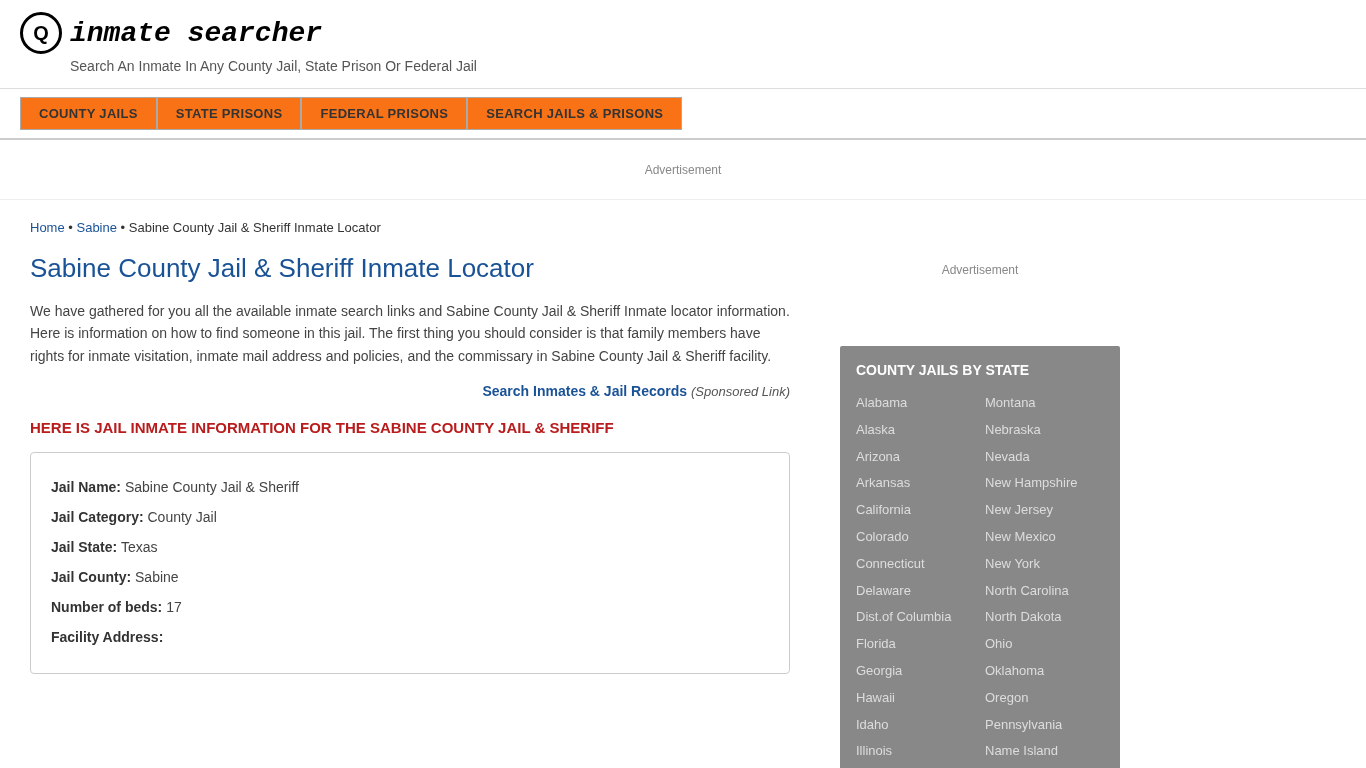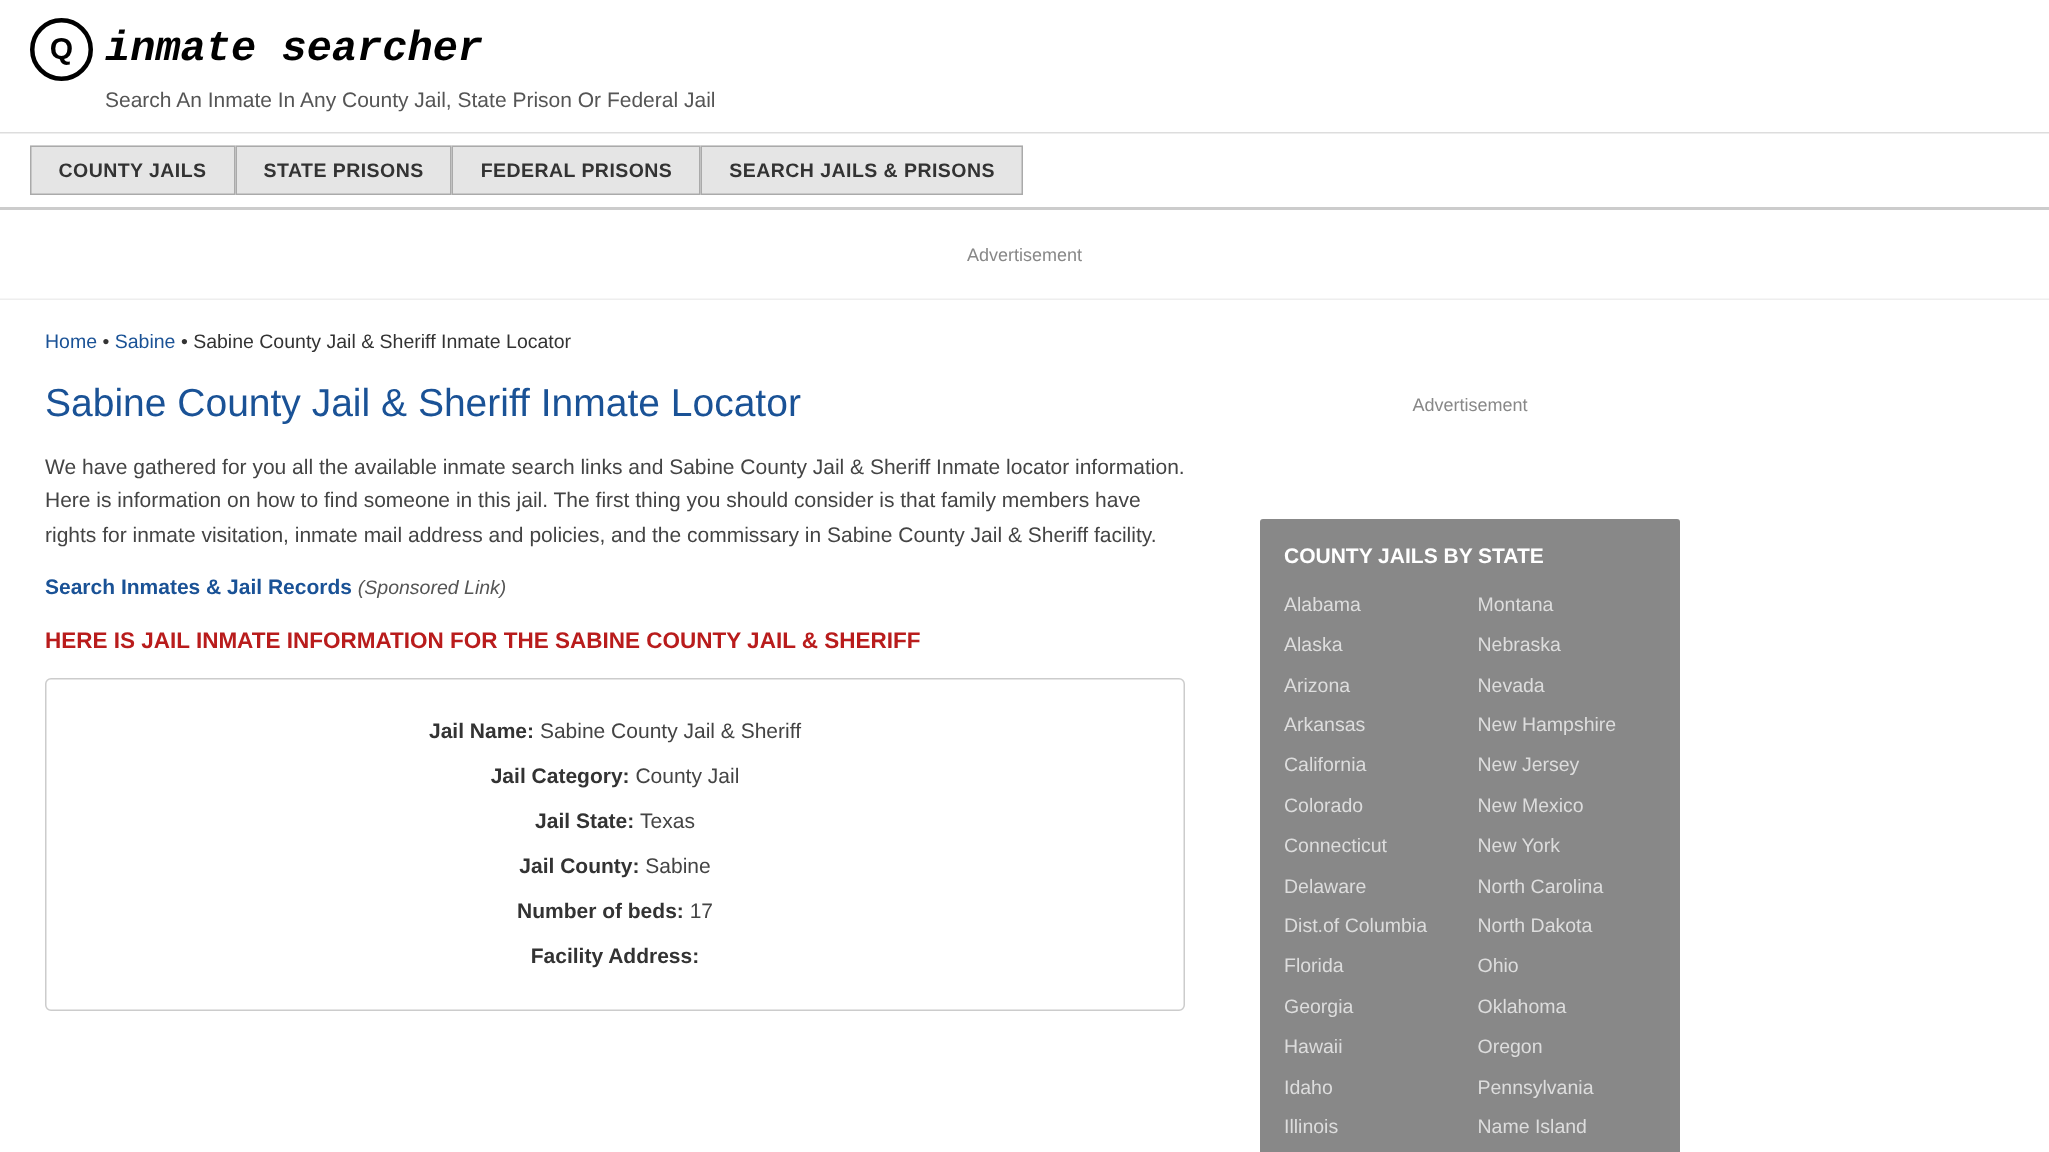--- a/index.html
+++ b/index.html
@@ -7,51 +7,51 @@
     
     
     #header { padding: 12px 20px 8px 20px; border-bottom: 1px solid #ddd; }
     #logo-area { display: flex; align-items: center; gap: 8px; margin-bottom: 4px; }
     #logo-icon { width: 42px; height: 42px; border: 3px solid #000; border-radius: 50%; display: flex; align-items: center; justify-content: center; font-size: 20px; font-weight: bold; color: #000; background: #fff; }
     #site-title { font-size: 28px; font-weight: bold; font-family: Liberation Mono, monospace; color: #000; font-style: italic; }
     #tagline { font-size: 14px; color: #555; margin-left: 50px; margin-bottom: 6px; }
     
     
     #nav { display: flex; gap: 0; padding: 8px 20px; border-bottom: 2px solid #ccc; }
-    .nav-btn { border: 1px solid #aaa; padding: 8px 18px; font-size: 13px; font-weight: bold; color: #333; background: #e5e5e5; cursor: pointer; text-transform: uppercase; letter-spacing: 0.3px; }
+    .nav-btn { border: 1px solid #aaa; padding: 8px 18px; font-size: 13px; font-weight: bold; color: #333; background: #f97316; cursor: pointer; text-transform: uppercase; letter-spacing: 0.3px; }
     
     
     #ad-banner { text-align: center; padding: 10px; font-size: 12px; color: #888; border-bottom: 1px solid #eee; height: 60px; display: flex; align-items: center; justify-content: center; }
     
     
     #main { display: flex; padding: 0; }
     #content { flex: 1; padding: 20px 30px; max-width: 820px; }
     #sidebar { width: 320px; padding: 10px 20px; }
     
     
     #breadcrumb { font-size: 13px; margin-bottom: 18px; color: #333; }
     #breadcrumb a { color: #1a5296; text-decoration: none; }
     
     
     #page-title { font-size: 26px; color: #1a5296; font-weight: normal; margin-bottom: 16px; border-bottom: none; }
     
     
     #description { font-size: 14px; line-height: 1.6; color: #444; margin-bottom: 16px; }
     
     
-    #sponsored-link { text-align: left; margin-bottom: 20px; }
+    #sponsored-link { text-align: right; margin-bottom: 20px; }
     #sponsored-link a { color: #1a5296; font-weight: bold; text-decoration: none; font-size: 14px; }
     #sponsored-link .sponsored-text { color: #555; font-style: italic; font-size: 13px; }
     
     
     #jail-info-header { font-size: 15px; font-weight: bold; color: #b91c1c; text-transform: uppercase; margin-bottom: 16px; }
     
     
     #info-box { border: 1px solid #ccc; border-radius: 4px; padding: 20px; font-size: 14px; line-height: 2; }
-    #info-box .field { margin-bottom: 2px; text-align: center; }
+    #info-box .field { margin-bottom: 2px; }
     #info-box .label { font-weight: bold; color: #333; }
     #info-box .value { color: #444; }
     
     
     #sidebar-ad { text-align: center; font-size: 12px; color: #888; height: 120px; display: flex; align-items: center; justify-content: center; margin-bottom: 16px; }
     
     #county-jails-box { background: #888; padding: 16px; border-radius: 2px; }
     #county-jails-title { color: #fff; font-weight: bold; font-size: 14px; text-transform: uppercase; margin-bottom: 12px; }
     
     #states-grid { display: grid; grid-template-columns: 1fr 1fr; gap: 19px 10px; }

